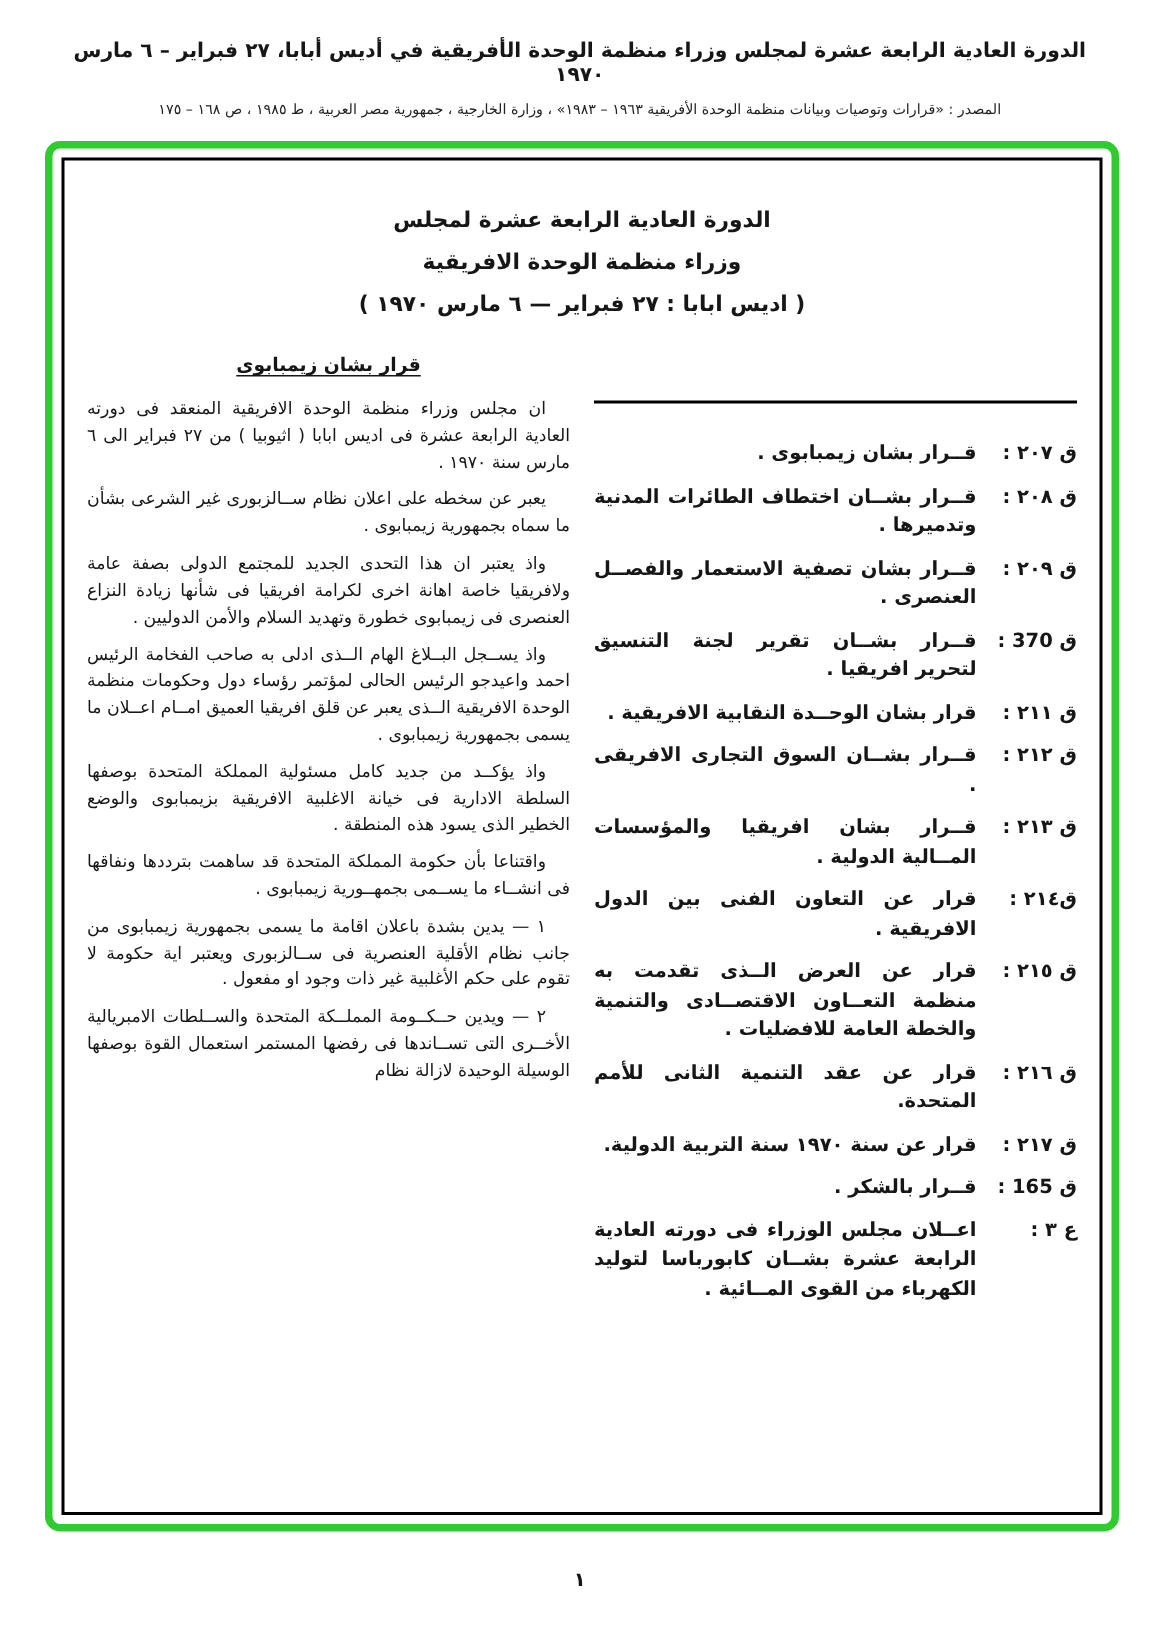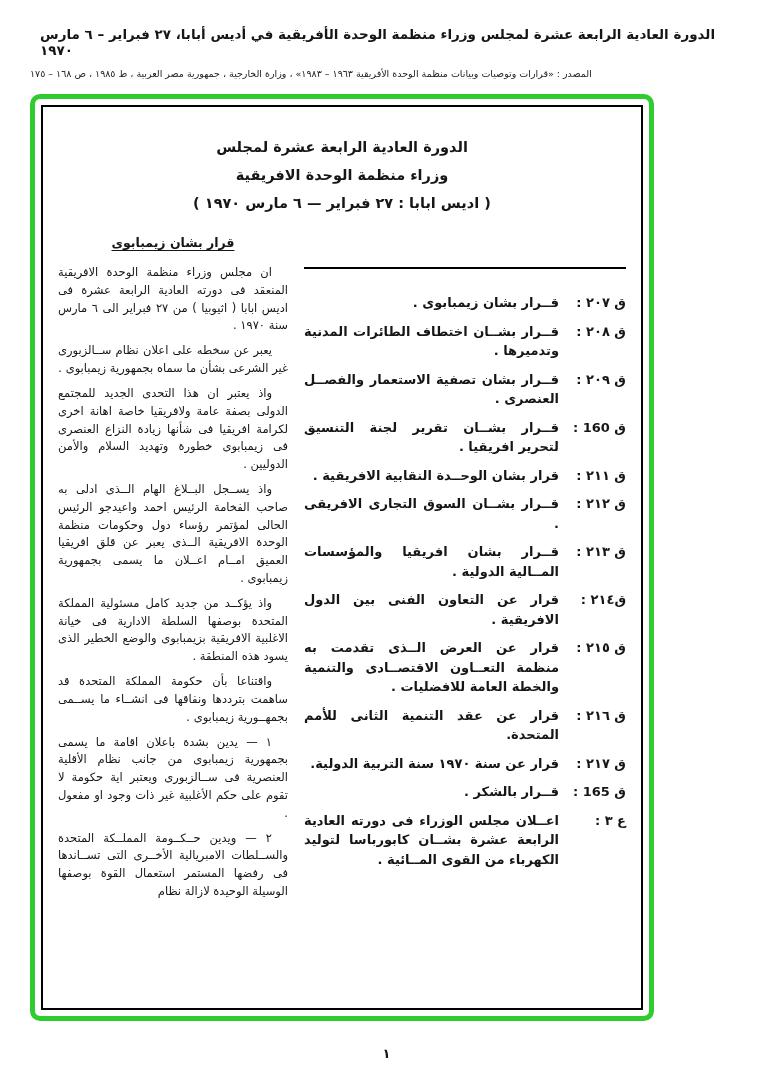--- a/index.html
+++ b/index.html
@@ -6,39 +6,39 @@
   body {
     width: 773px; height: 1089px;
     background: #ffffff;
     color: #161616;
     font-family: "DejaVu Sans", sans-serif;
     position: relative;
     overflow: hidden;
   }
   .top-header {
     direction: rtl;
-    text-align: left;
+    text-align: center;
     padding-top: 26px;
   }
   .top-header .hline1 {
     font-size: 13.5px;
     font-weight: bold;
     letter-spacing: 0.2px;
     padding: 0 40px;
   }
   .top-header .hline2 {
     font-size: 9.5px;
     margin-top: 10px;
     color: #222;
     padding: 0 30px;
   }
   .green-frame {
     position: absolute;
     left: 30px; top: 94px;
-    width: 624px; height: 927px;
+    width: 716px; height: 927px;
     border: 5px solid #2fcc2f;
     border-radius: 10px;
     background: #ffffff;
     padding: 6px;
     box-sizing: border-box;
   }
   .page-inner {
     width: 100%; height: 100%;
     border: 2px solid #000;
     box-sizing: border-box;
@@ -149,21 +149,21 @@
           </div>
           <div class="toc-item">
             <span class="toc-num">ق ٢٠٨ :</span>
             <span class="toc-text">قــرار بشــان اختطاف الطائرات المدنية وتدميرها .</span>
           </div>
           <div class="toc-item">
             <span class="toc-num">ق ٢٠٩ :</span>
             <span class="toc-text">قــرار بشان تصفية الاستعمار والفصــل العنصرى .</span>
           </div>
           <div class="toc-item">
-            <span class="toc-num">ق 160 :</span>
+            <span class="toc-num">ق 370 :</span>
             <span class="toc-text">قــرار بشــان تقرير لجنة التنسيق لتحرير افريقيا .</span>
           </div>
           <div class="toc-item">
             <span class="toc-num">ق ٢١١ :</span>
             <span class="toc-text">قرار بشان الوحــدة النقابية الافريقية .</span>
           </div>
           <div class="toc-item">
             <span class="toc-num">ق ٢١٢ :</span>
             <span class="toc-text">قــرار بشــان السوق التجارى الافريقى .</span>
           </div>

